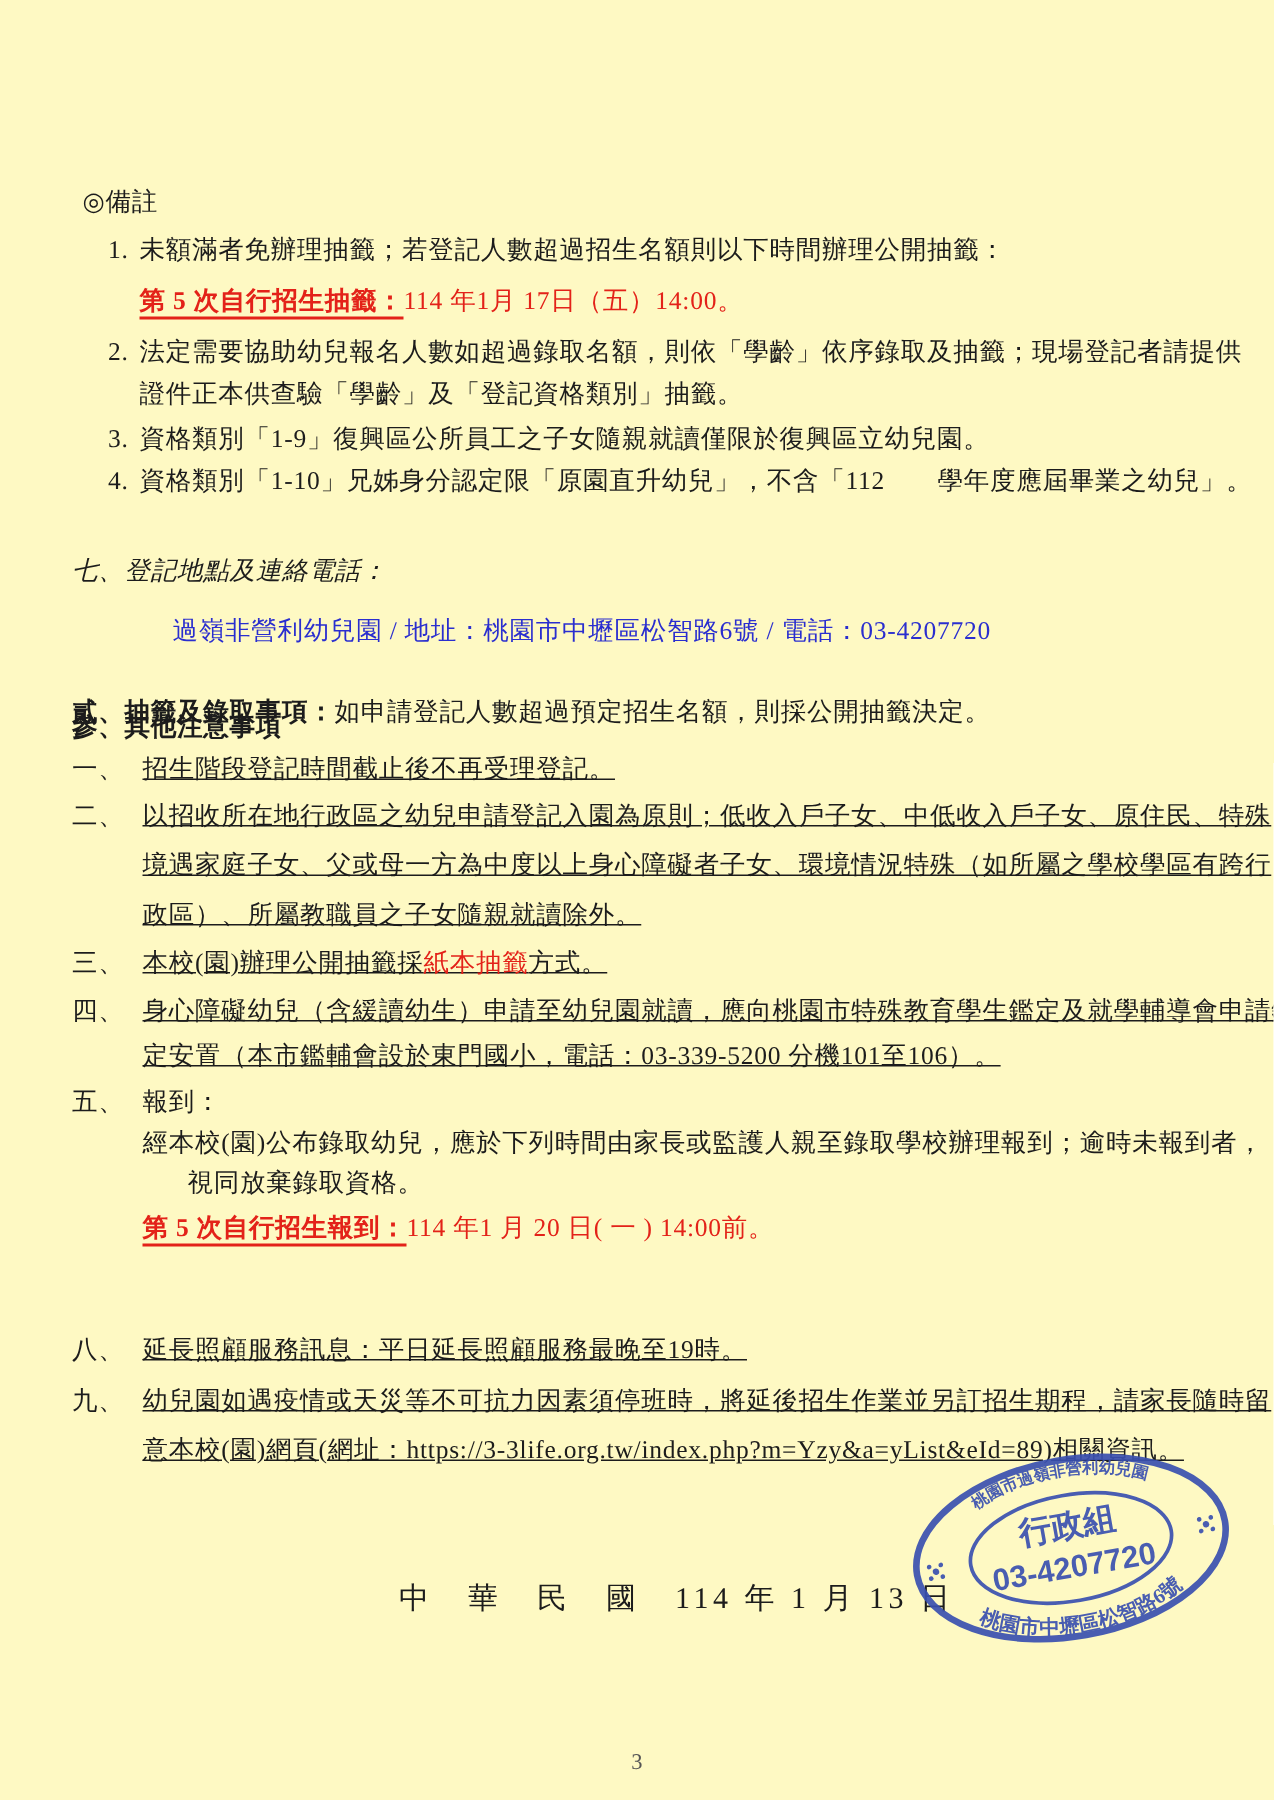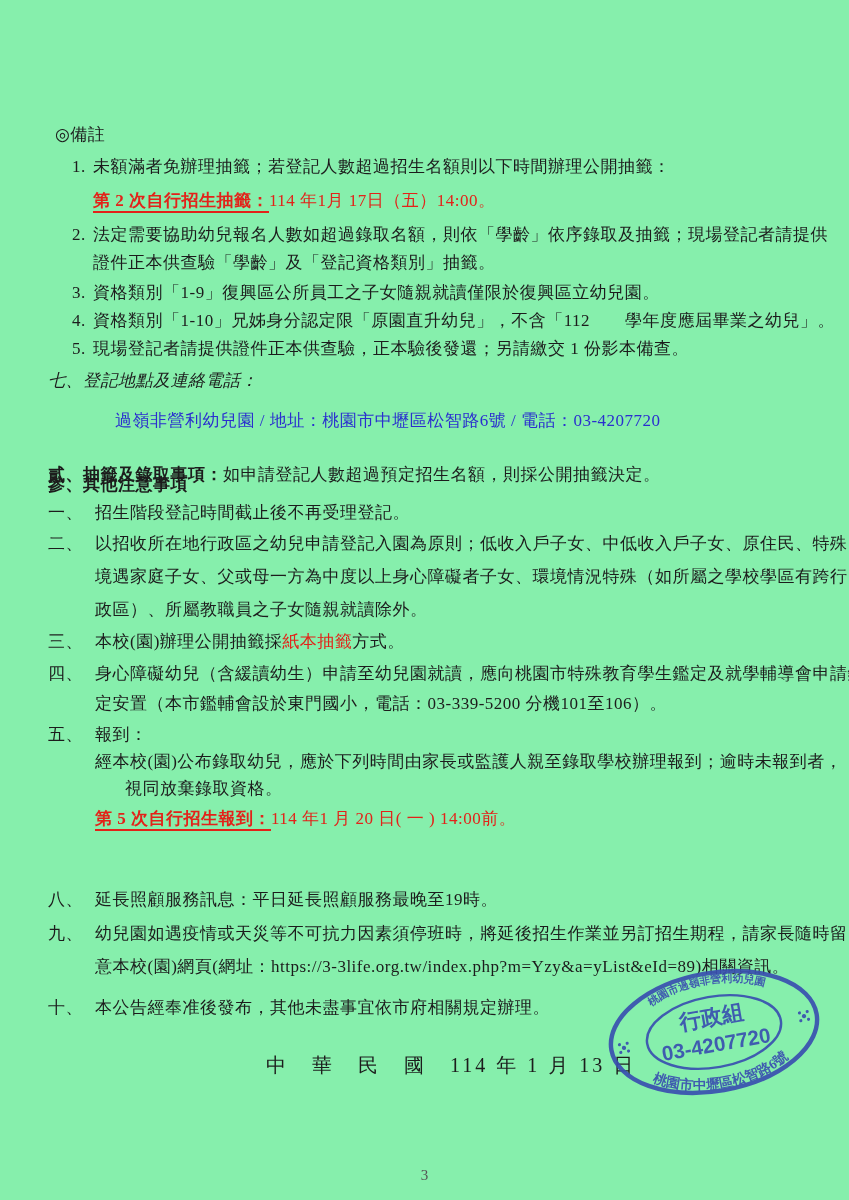--- a/index.html
+++ b/index.html
@@ -1,36 +1,36 @@
 <!DOCTYPE html>
 <html><head>
 <meta charset="utf-8">
 <style>
   html,body{margin:0;padding:0;background:#ffffff;}
   .page{
     position:relative;
     width:849px;height:1200px;
-    background:#86efac;
+    background:#fef9c3;
     font-family:"Liberation Serif","DejaVu Serif",serif;
     color:#1c1c1c;
     overflow:hidden;
   }
   .line{
     position:absolute;
     font-size:17px;
     line-height:28px;
     white-space:normal;
     letter-spacing:0.5px;
   }
   .lh33{line-height:33px;}
   .nowrap{white-space:nowrap;}
   .bold{font-weight:bold;}
   .hang{padding-left:21px;text-indent:-21px;}
   .hang .num{display:inline-block;width:21px;text-indent:0;}
-  .hang-cjk{padding-left:47px;text-indent:-47px;}
+  .hang-cjk{padding-left:47px;text-indent:-47px;text-decoration:underline;}
   .hang-cjk .num{display:inline-block;width:47px;text-indent:0;}
   .red{color:#e32219;}
   .red-label{
     color:#e32219;font-weight:bold;
     text-decoration:underline;
     text-underline-offset:5px;
     text-decoration-thickness:1.5px;
   }
   .blue{color:#2a2ecf;}
   .date-line{
@@ -55,29 +55,28 @@
 </style>
 </head>
 <body>
 
 <div class="page">
 
   <p class="line" style="top:104px;left:55px;">◎備註</p>
 
   <p class="line hang nowrap" style="top:136px;left:72px;"><span class="num">1.</span><span>未額滿者免辦理抽籤；若登記人數超過招生名額則以下時間辦理公開抽籤：</span></p>
 
-  <p class="line nowrap" style="top:170px;left:93px;"><span class="red-label">第 2 次自行招生抽籤：</span><span class="red">114 年1月 17日（五）14:00。</span></p>
+  <p class="line nowrap" style="top:170px;left:93px;"><span class="red-label">第 5 次自行招生抽籤：</span><span class="red">114 年1月 17日（五）14:00。</span></p>
 
   <p class="line hang" style="top:204px;left:72px;width:740px;"><span class="num">2.</span><span>法定需要協助幼兒報名人數如超過錄取名額，則依「學齡」依序錄取及抽籤；現場登記者請提供證件正本供查驗「學齡」及「登記資格類別」抽籤。</span></p>
 
   <p class="line hang nowrap" style="top:262px;left:72px;"><span class="num">3.</span><span>資格類別「1-9」復興區公所員工之子女隨親就讀僅限於復興區立幼兒園。</span></p>
 
   <p class="line hang nowrap" style="top:290px;left:72px;"><span class="num">4.</span><span>資格類別「1-10」兄姊身分認定限「原園直升幼兒」，不含「112　　學年度應屆畢業之幼兒」。</span></p>
 
-  <p class="line hang nowrap" style="top:318px;left:72px;"><span class="num">5.</span><span>現場登記者請提供證件正本供查驗，正本驗後發還；另請繳交 1 份影本備查。</span></p>
 
   <p class="line nowrap" style="top:350px;left:48px;font-style:italic;">七、登記地點及連絡電話：</p>
 
   <p class="line blue nowrap" style="top:390px;left:115px;">過嶺非營利幼兒園 / 地址：桃園市中壢區松智路6號 / 電話：03-4207720</p>
 
   <p class="line nowrap" style="top:422px;left:48px;margin-top:39px;"><span class="bold">貳、抽籤及錄取事項：</span><span>如申請登記人數超過預定招生名額，則採公開抽籤決定。</span></p>
 
   <p class="line bold nowrap" style="top:454px;left:48px;">參、其他注意事項</p>
 
   <p class="line lh33 hang-cjk nowrap" style="top:479px;left:48px;"><span class="num">一、</span><span>招生階段登記時間截止後不再受理登記。</span></p>
@@ -93,21 +92,20 @@
   <p class="line nowrap" style="top:731px;left:95px;">經本校(園)公布錄取幼兒，應於下列時間由家長或監護人親至錄取學校辦理報到；逾時未報到者，</p>
 
   <p class="line nowrap" style="top:758px;left:125px;">視同放棄錄取資格。</p>
 
   <p class="line nowrap" style="top:788px;left:95px;"><span class="red-label">第 5 次自行招生報到：</span><span class="red">114 年1 月 20 日( 一 ) 14:00前。</span></p>
 
   <p class="line lh33 hang-cjk nowrap" style="top:866px;left:48px;"><span class="num">八、</span><span>延長照顧服務訊息：平日延長照顧服務最晚至19時。</span></p>
 
   <p class="line lh33 hang-cjk" style="top:900px;left:48px;width:764px;"><span class="num">九、</span><span>幼兒園如遇疫情或天災等不可抗力因素須停班時，將延後招生作業並另訂招生期程，請家長隨時留意本校(園)網頁(網址：https://3-3life.org.tw/index.php?m=Yzy&amp;a=yList&amp;eId=89)相關資訊。</span></p>
 
-  <p class="line lh33 hang-cjk nowrap" style="top:974px;left:48px;"><span class="num">十、</span><span>本公告經奉准後發布，其他未盡事宜依市府相關規定辦理。</span></p>
 
   <p class="date-line" style="top:1032px;left:266px;">中　華　民　國　114 年 1 月 13 日</p>
 
   <div class="stamp">
     <svg viewBox="0 0 232 140" width="228" height="140">
       <g transform="rotate(-10 116 70)">
         <ellipse cx="116" cy="70" rx="106" ry="60" fill="none" stroke="#3a50b0" stroke-width="4.5"></ellipse>
         <ellipse cx="116" cy="70" rx="69" ry="36" fill="none" stroke="#3a50b0" stroke-width="2.5"></ellipse>
         <path id="stampTopArc" d="M 30 62 A 87 49 0 0 1 202 62" fill="none"></path>
         <path id="stampBottomArc" d="M 23 74 A 93 53 0 0 0 209 74" fill="none"></path>

